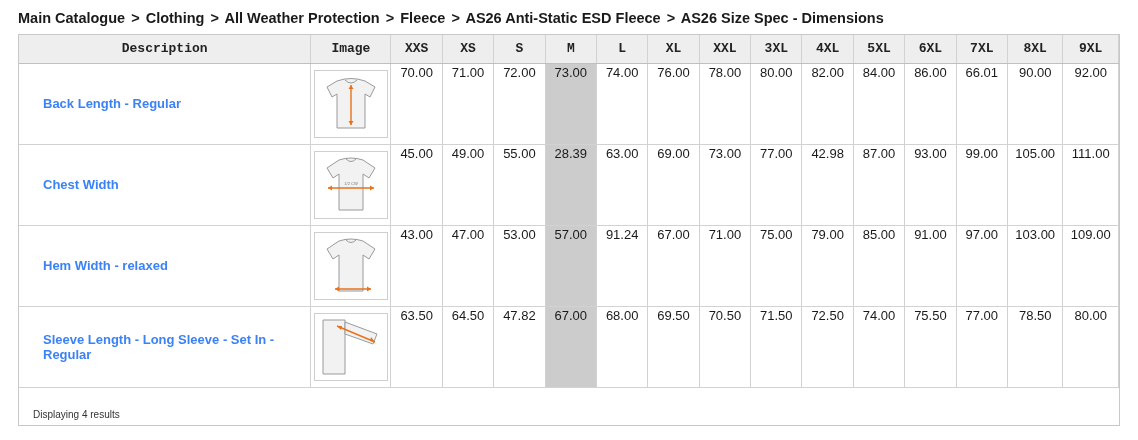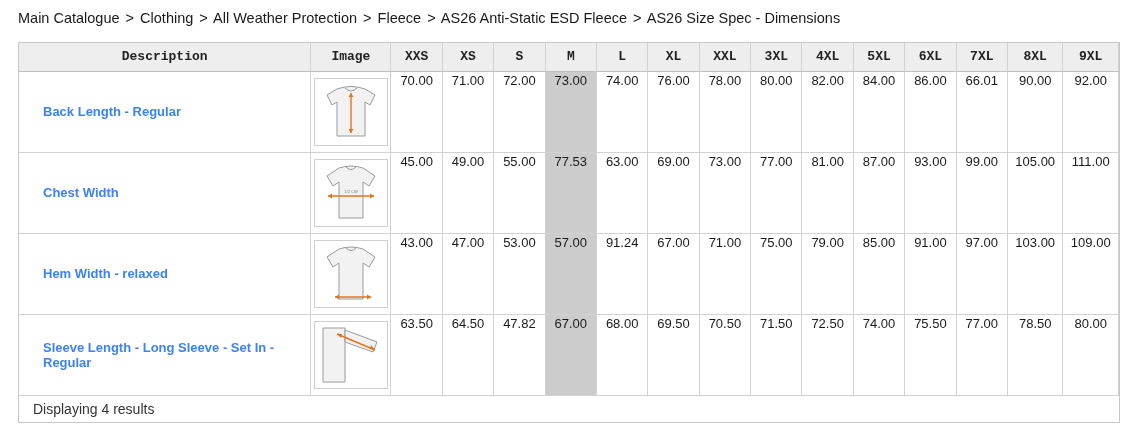--- a/index.html
+++ b/index.html
@@ -8,24 +8,25 @@
     background: #ffffff;
     font-family: "Liberation Sans", sans-serif;
   }
   body {
     width: 1138px;
     height: 440px;
     overflow: hidden;
     color: #222222;
   }
   .breadcrumb {
-    padding: 10px 18px 16px 18px;
+    padding: 10px 18px 8px 18px;
     font-size: 14.5px;
     color: #1a1a1a;
     white-space: nowrap;
+    font-weight: bold;
   }
   .breadcrumb .sep {
     color: #1a1a1a;
     padding: 0 2px;
   }
   .table-wrap {
     margin: 0 18px;
     border: 1px solid #c8c8c8;
     background: #ffffff;
     box-sizing: border-box;
@@ -98,24 +99,25 @@
     height: 66px;
     border: 1px solid #cfcfcf;
     background: #fff;
     display: inline-block;
     vertical-align: middle;
   }
   .footer {
     display: flex;
     justify-content: space-between;
     align-items: center;
-    font-size: 14px;
+    font-size: 10px;
     color: #333333;
     padding: 5px 10px 5px 10px;
     background: #ffffff;
+    margin-top: 16px;
   }
   .footer .right span { margin-left: 22px; }
   .footer-left { padding-left: 4px; }
   table.spec tr:last-child td { border-bottom: none; }
   td:last-child, th:last-child { border-right: none; }
   .divider {
     height: 1px;
     background: #d2d2d2;
     margin: 0;
   }
@@ -200,26 +202,26 @@
               <line x1="13" y1="36" x2="59" y2="36" stroke="#e8721c" stroke-width="1.4"></line>
               <path d="M13 36 l4 -2.5 v5 z" fill="#e8721c"></path>
               <path d="M59 36 l-4 -2.5 v5 z" fill="#e8721c"></path>
               <text x="36" y="33" font-size="4" fill="#777777" text-anchor="middle" font-family="Liberation Sans, sans-serif">1/2 CW</text>
             </svg>
           </span>
         </td>
         <td class="num">45.00</td>
         <td class="num">49.00</td>
         <td class="num">55.00</td>
-        <td class="num m-col">77.53</td>
+        <td class="num m-col">28.39</td>
         <td class="num">63.00</td>
         <td class="num">69.00</td>
         <td class="num">73.00</td>
         <td class="num">77.00</td>
-        <td class="num">81.00</td>
+        <td class="num">42.98</td>
         <td class="num">87.00</td>
         <td class="num">93.00</td>
         <td class="num">99.00</td>
         <td class="num">105.00</td>
         <td class="num">111.00</td>
       </tr>
       <tr class="row-tall">
         <td class="desc">Hem Width - relaxed</td>
         <td class="img">
           <span class="thumb">

